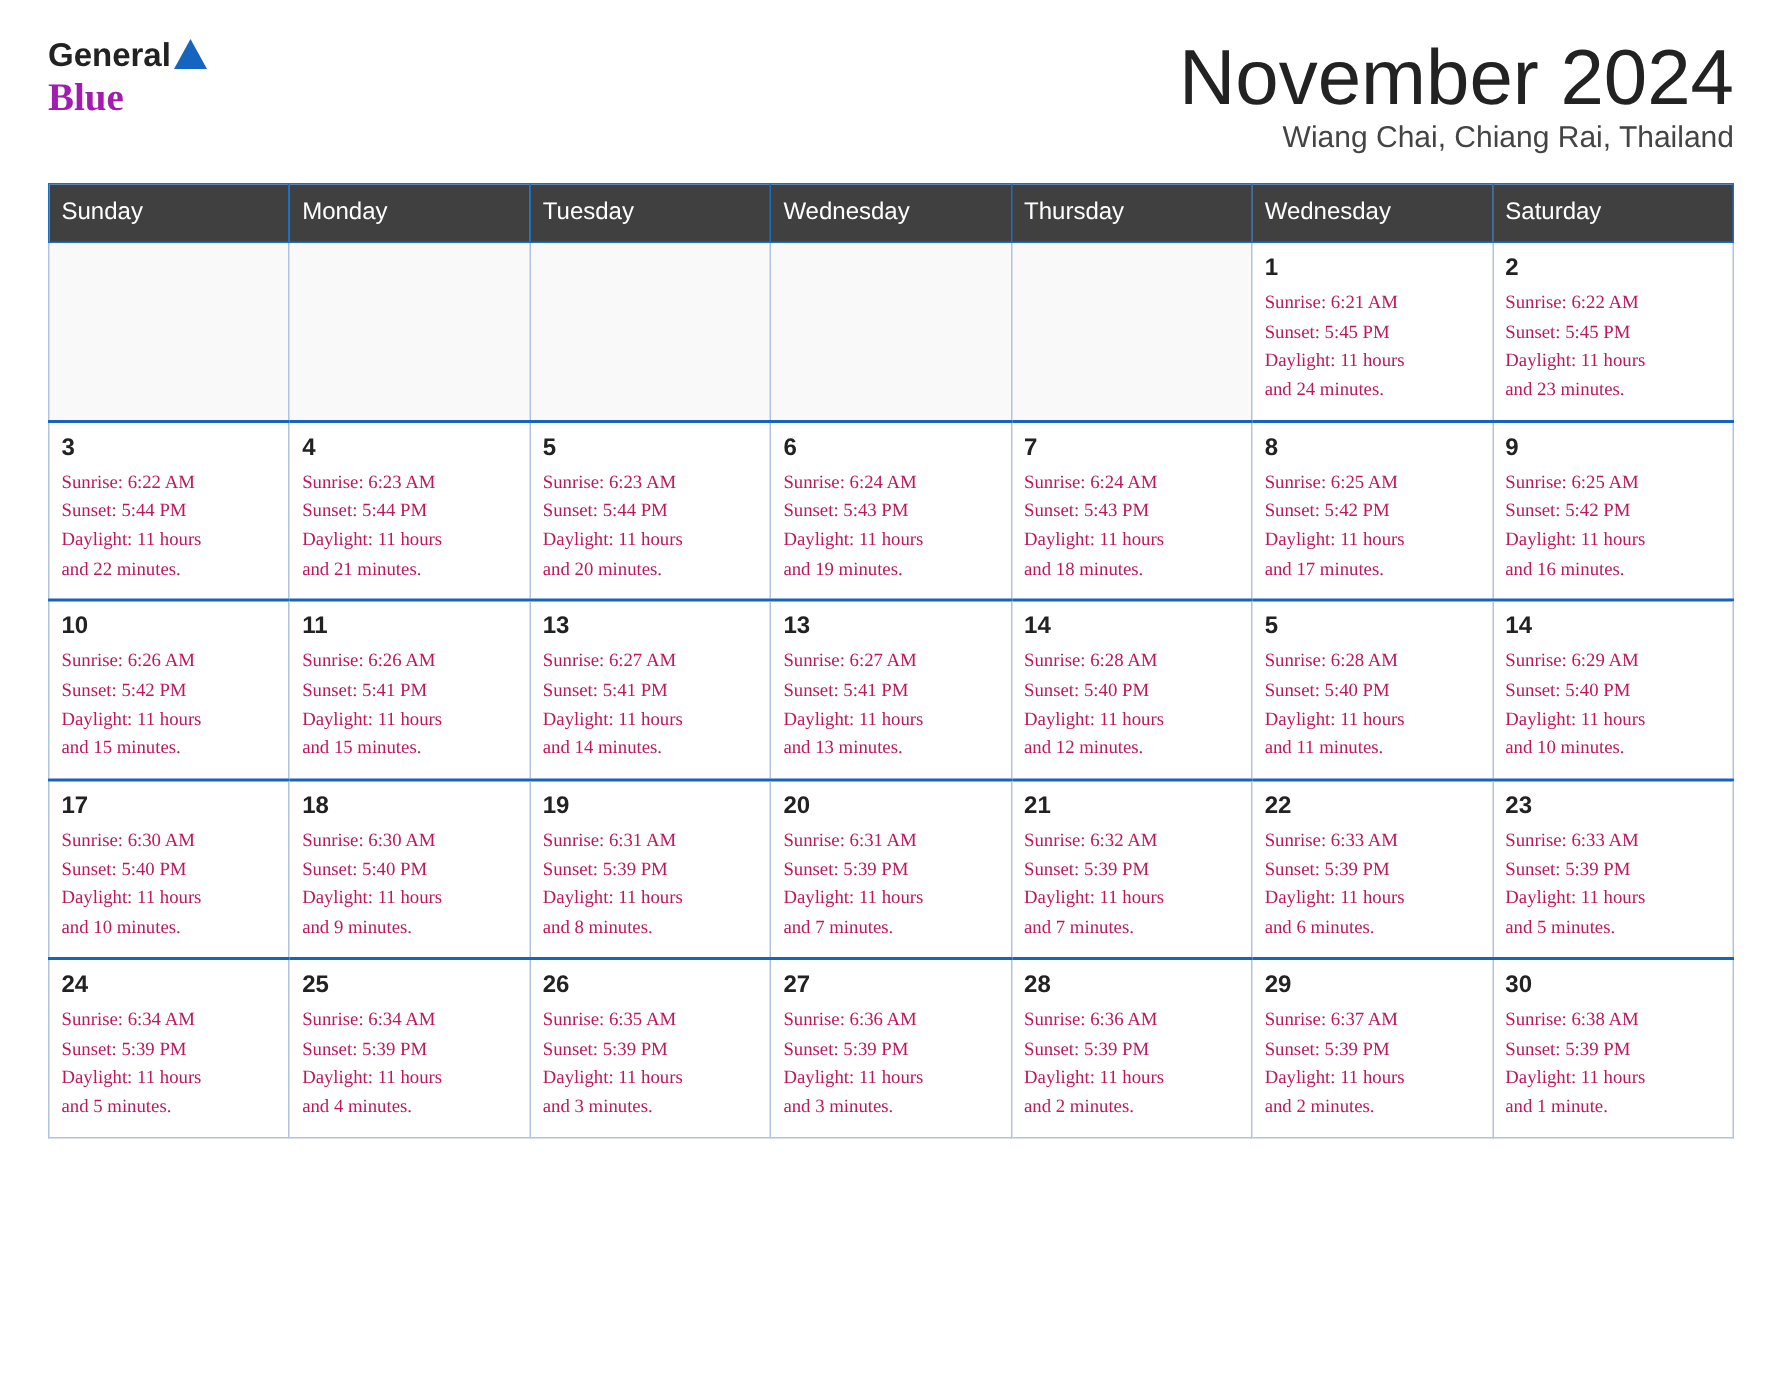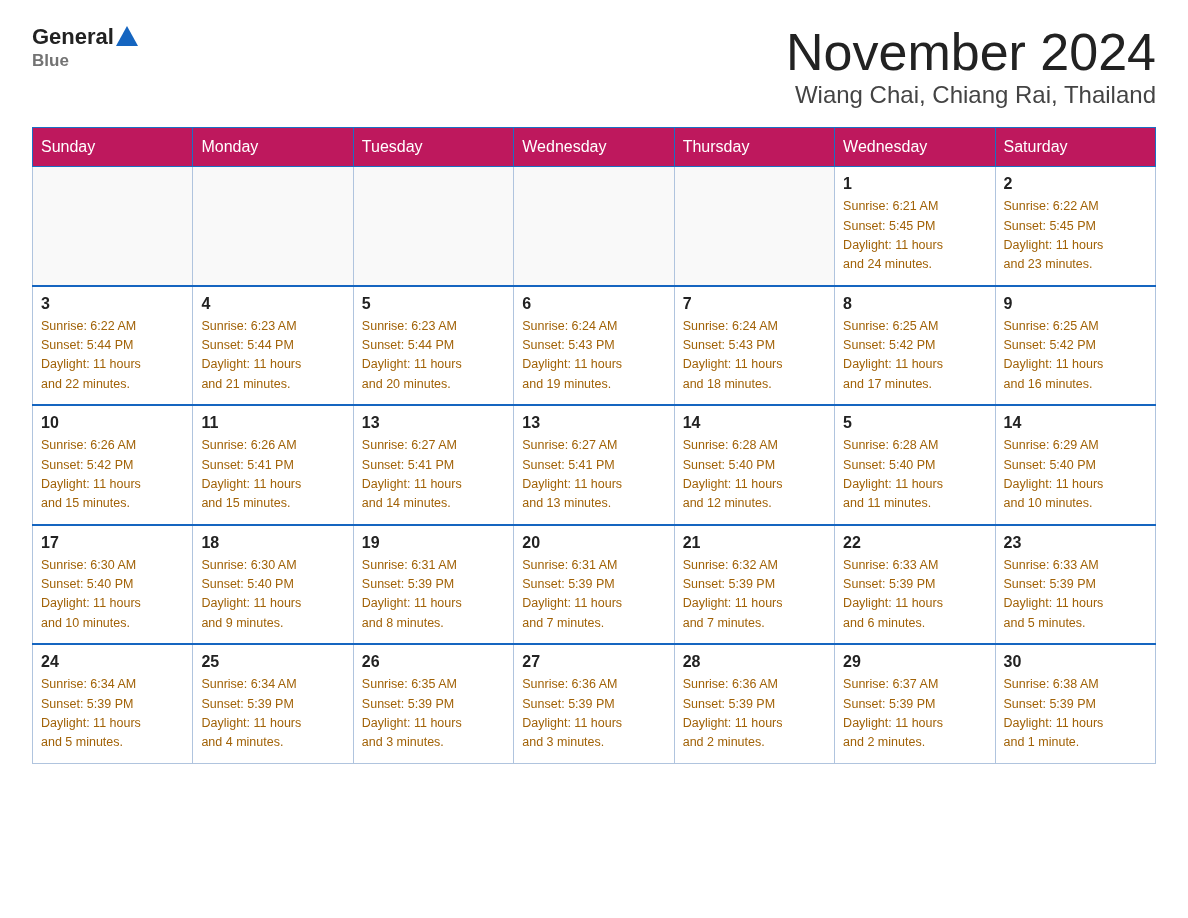--- a/index.html
+++ b/index.html
@@ -28,46 +28,47 @@
     }
     .logo-wrapper {
       display: flex;
       flex-direction: column;
     }
     .logo-line1 {
       display: flex;
       align-items: flex-start;
     }
     .logo-line2 {
-      color: #737373;
-      font-size: 17px;
+      color: #a21caf;
+      font-size: 26px;
       font-weight: bold;
       line-height: 1;
+      font-family: Liberation Serif, serif;
     }
     .title-area {
       text-align: right;
     }
     .main-title {
       font-size: 52px;
       font-weight: normal;
       color: #222;
       line-height: 1.1;
       text-align: right;
     }
     .subtitle {
-      font-size: 24px;
+      font-size: 20px;
       color: #444;
     }
     .calendar-table {
       width: 100%;
       border-collapse: collapse;
       border: 1.5px solid #1565c0;
     }
     .calendar-table th {
-      background: #be185d;
+      background: #404040;
       color: #fff;
       font-size: 16px;
       font-weight: normal;
       padding: 10px 8px;
       text-align: left;
       border: 1px solid #1a6fc4;
     }
     .calendar-table td {
       border: 1px solid #b0c4de;
       vertical-align: top;
@@ -80,22 +81,23 @@
     }
     .day-number {
       font-size: 16px;
       font-weight: bold;
       color: #222;
       display: block;
       margin-bottom: 4px;
     }
     .day-info {
       font-size: 12.5px;
-      color: #a16207;
+      color: #be185d;
       line-height: 1.55;
+      font-family: Liberation Serif, serif;
     }
     .row-divider td {
       border-top: 2px solid #1565c0;
     }
   </style>
 </head>
 <body>
 
 <div class="header-area">
   <div class="logo">

